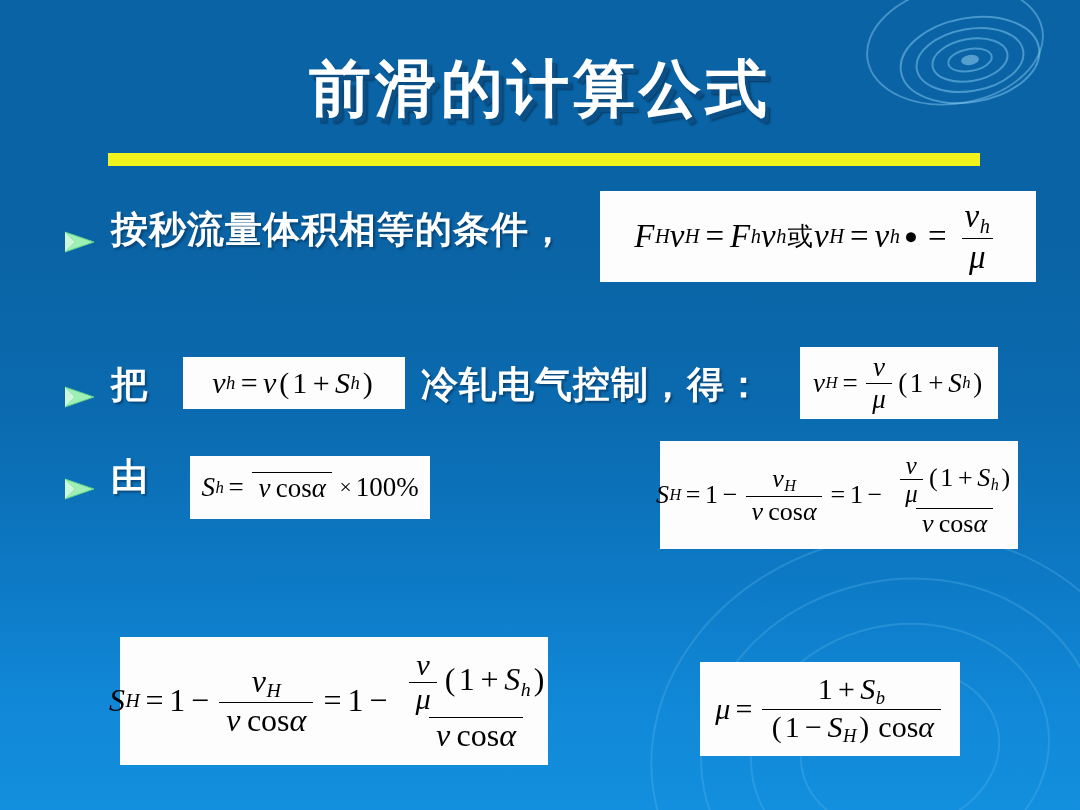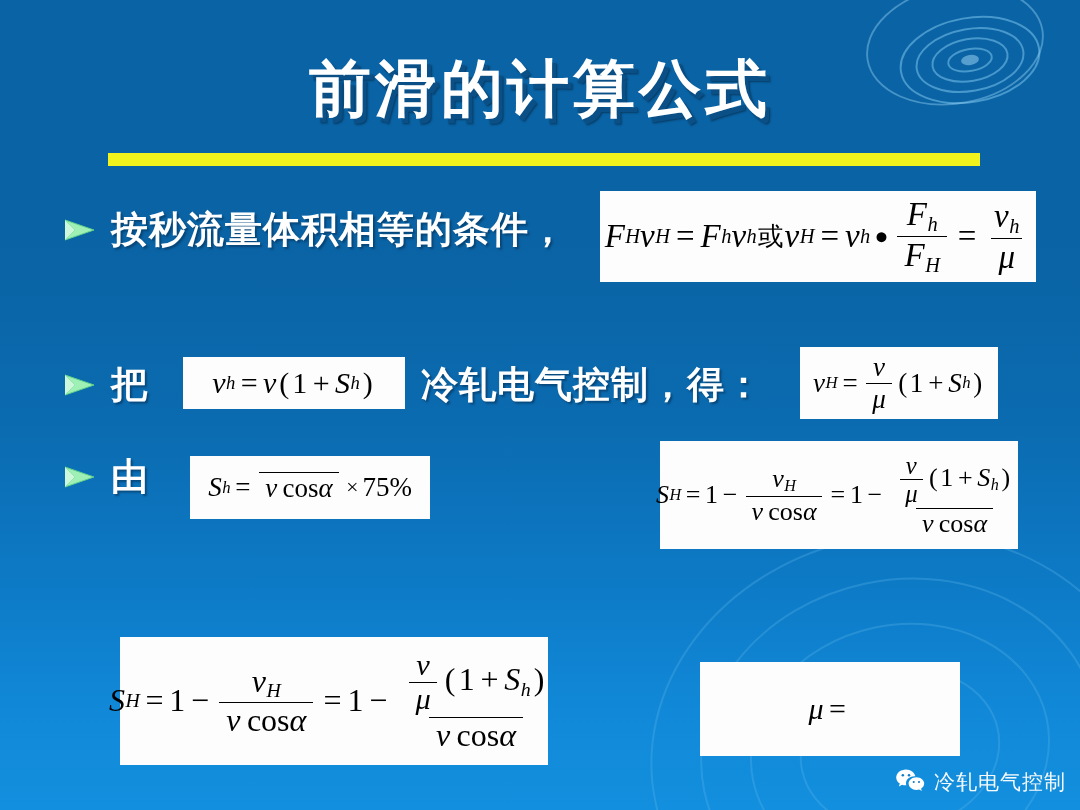--- a/index.html
+++ b/index.html
@@ -58,21 +58,21 @@
     top: 153px;
     width: 872px;
     height: 13px;
     background: #f2f21c;
   }
 
   
   .bullet-row {
     position: absolute;
     display: flex;
-    align-items: center;
+    align-items: flex-end;
     white-space: nowrap;
   }
   .arrow-icon {
     display: inline-block;
     width: 34px;
     height: 26px;
     flex: 0 0 auto;
     margin-right: 14px;
   }
   .cn-text {
@@ -201,24 +201,20 @@
         <sub class="m">h</sub>
         <i>v</i>
         <sub class="m">h</sub>
       <span class="op" style="font-family:'DejaVu Sans',sans-serif;font-size:.78em;margin:0 .04em;">或</span>
       <i>v</i>
         <sub class="m">H</sub>
       <span class="op">=</span>
       <i>v</i>
         <sub class="m">h</sub>
       <span class="op" style="font-size:.7em;">●</span>
-      <span class="frac">
-        <span class="num"><i>F</i><sub class="m">h</sub></span>
-        <span class="den"><i>F</i><sub class="m">H</sub></span>
-      </span>
       <span class="op">=</span>
       <span class="frac">
         <span class="num"><i>v</i><sub class="m">h</sub></span>
         <span class="den"><i>μ</i></span>
       </span>
     </span>
   </div>
 
   <div class="bullet-row" id="row2">
     <span class="arrow-icon">
@@ -278,21 +274,21 @@
 
   <div class="fbox" id="box-f3">
     <span class="math">
       <i>S</i>
         <sub class="m">h</sub>
       <span class="op">=</span>
       <span class="frac">
         <span class="den"><i>v</i> <span class="up">cos</span><i>α</i></span>
       </span>
       <span class="op" style="font-size:.8em;">×</span>
-        <span class="up">75%</span>
+        <span class="up">100%</span>
     </span>
   </div>
 
   <div class="fbox" id="box-f4">
     <span class="math">
       <i>S</i>
         <sub class="m">H</sub>
       <span class="op">=</span>
         <span class="up">1</span>
         <span class="op">−</span>
@@ -338,30 +334,21 @@
         </span>
         <span class="den"><i>v</i> <span class="up">cos</span><i>α</i></span>
       </span>
     </span>
   </div>
 
   <div class="fbox" id="box-f6">
     <span class="math">
       <i>μ</i>
       <span class="op">=</span>
-    </span>
-  </div>
-
-  <div id="watermark">
-    <span>
-      <svg width="30" height="24" viewBox="0 0 30 24">
-        <path d="M11 1.5C5.6 1.5 1.2 5.1 1.2 9.5c0 2.5 1.4 4.7 3.6 6.1l-.9 2.8 3.2-1.7c1.2.35 2 .5 3.3.5.3 0 .6 0 .9-.03-.2-.6-.3-1.2-.3-1.85 0-3.9 3.8-7.05 8.5-7.05.3 0 .6.01.9.04C19.6 4.6 15.8 1.5 11 1.5z" fill="#ffffff"></path>
-        <circle cx="7.8" cy="7.3" r="1.25" fill="#0f7bc4"></circle>
-        <circle cx="14.0" cy="7.3" r="1.25" fill="#0f7bc4"></circle>
-        <path d="M29.2 15.6c0-3.5-3.5-6.4-7.8-6.4s-7.8 2.9-7.8 6.4 3.5 6.4 7.8 6.4c1 0 1.9-.15 2.8-.42l2.6 1.4-.72-2.3c1.85-1.18 3.12-3 3.12-5.08z" fill="#ffffff"></path>
-        <circle cx="18.7" cy="14.0" r="1.05" fill="#0f7bc4"></circle>
-        <circle cx="24.0" cy="14.0" r="1.05" fill="#0f7bc4"></circle>
-      </svg>
-    </span>
-    <span class="wm-text">冷轧电气控制</span>
-  </div>
+      <span class="frac">
+        <span class="num"><span class="up">1</span><span class="op">+</span><i>S</i><sub class="m">b</sub></span>
+        <span class="den"><span class="opn">(</span><span class="up">1</span><span class="op">−</span><i>S</i><sub class="m">H</sub><span class="opn">)</span> <span class="up">cos</span><i>α</i></span>
+      </span>
+    </span>
+  </div>
+
 
 </div>
 
 </body></html>

